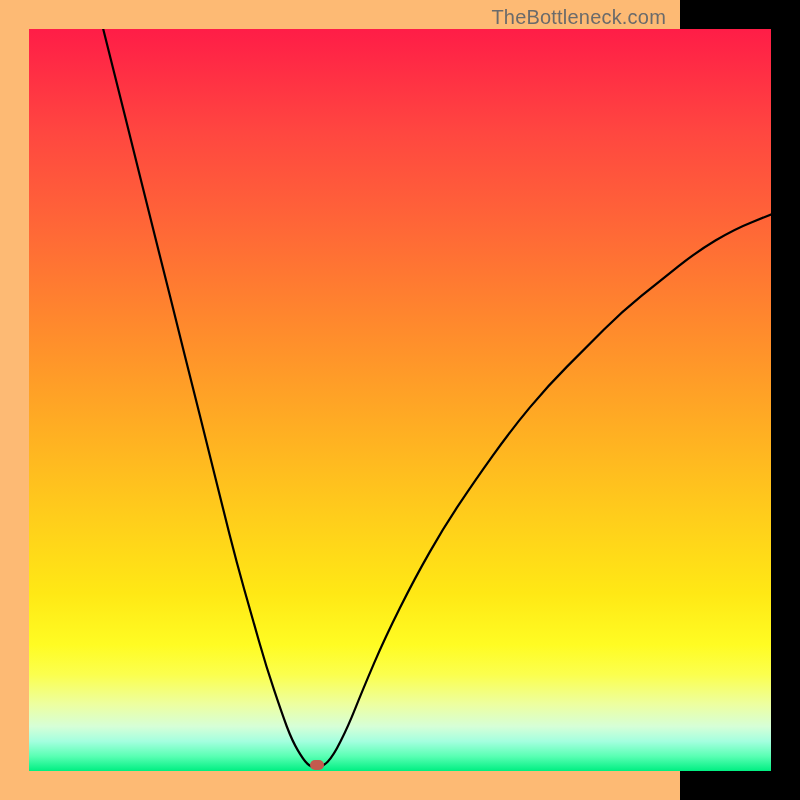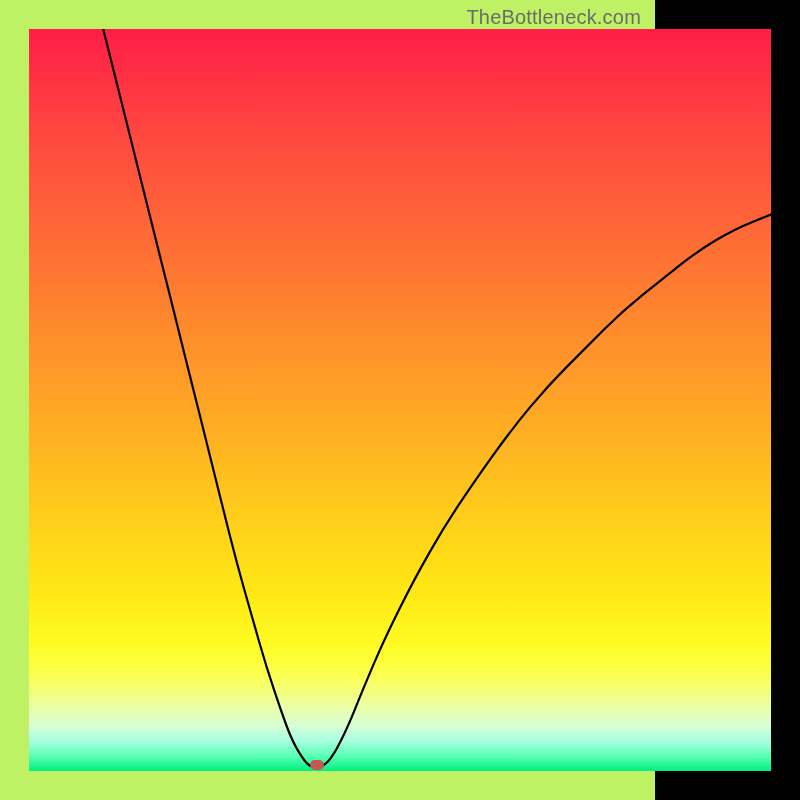--- a/index.html
+++ b/index.html
@@ -10,21 +10,22 @@
     background: #000;
     overflow: hidden;
     font-family: Arial, Helvetica, sans-serif;
   }
   .frame {
     position: absolute;
     left: 0;
     top: 0;
     width: 655px;
     height: 800px;
-    background: #bef264;
+    background: #fdba74;
+    padding-left: 25px;
   }
   .plot {
     position: absolute;
     left: 29px;
     top: 29px;
     width: 742px;
     height: 742px;
     overflow: hidden;
   }
   .gradient {

